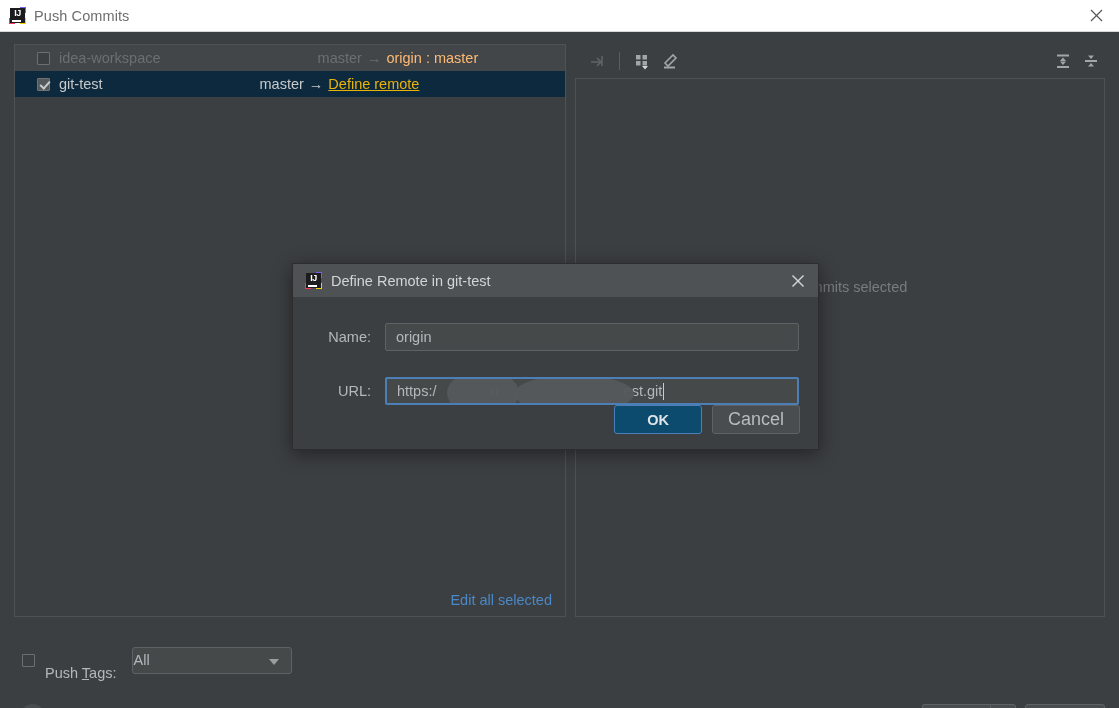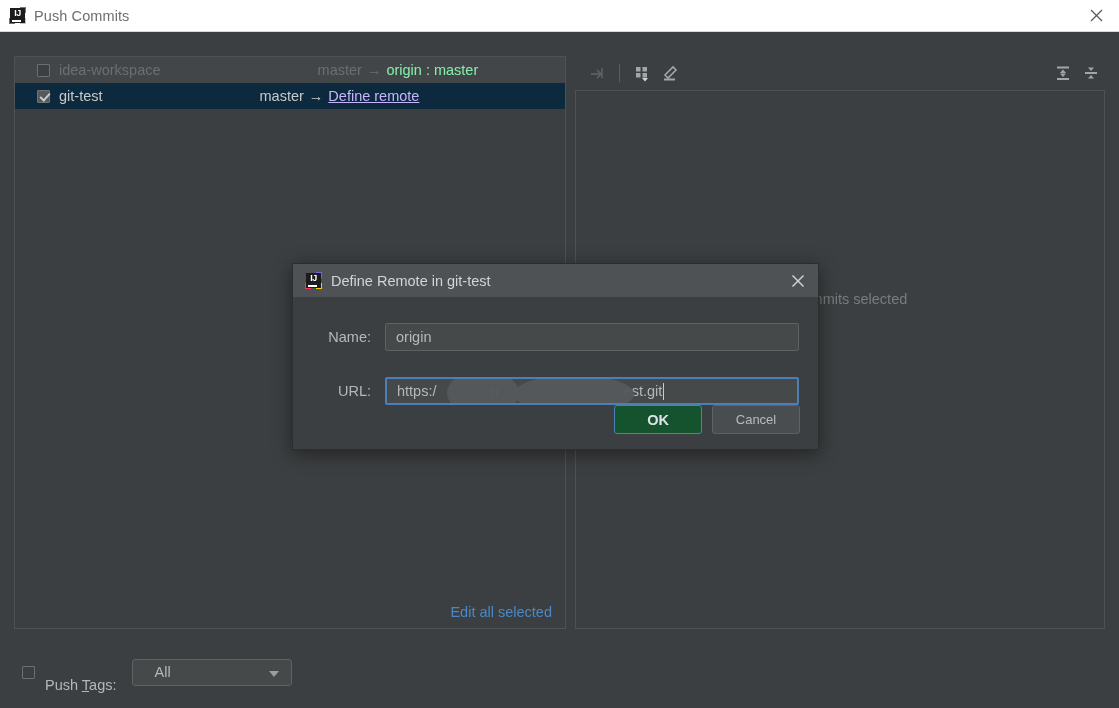--- a/index.html
+++ b/index.html
@@ -69,21 +69,21 @@
   .titlebar-close {
     position: absolute; right: 0; top: 0;
     width: 46px; height: 31px;
     display: flex; align-items: center; justify-content: center;
     cursor: pointer;
   }
   .titlebar-close svg { display: block; }
 
   
   .content {
-    position: absolute; left: 0; top: 44px;
+    position: absolute; left: 0; top: 32px;
     width: 1119px; height: 500px;
     background: #3c3f41;
   }
 
   
   .left-panel {
     position: absolute; left: 14px; top: 12px;
     width: 552px; height: 573px;
     background: #3c3f41;
     border: 1px solid #4f5254;
@@ -124,25 +124,25 @@
     width: 4px; height: 8px;
     border: solid #c9cccd;
     border-width: 0 2px 2px 0;
     transform: rotate(42deg);
   }
   .repo-name { min-width: 0; }
   .tree-row .spacer-col { width: 157px; flex: 0 0 auto; }
   .branch-txt { }
   .arrow { margin: 0 5px; }
   .remote-link {
-    color: #c4b5fd;
+    color: #eab308;
     text-decoration: underline;
     cursor: pointer;
   }
-  .dim .remote-txt { color: #86efac; }
+  .dim .remote-txt { color: #fdba74; }
 
   .edit-all {
     position: absolute;
     right: 13px; bottom: 8px;
     color: #4a88c7;
     font-size: 14.5px;
     cursor: pointer;
   }
 
   
@@ -212,21 +212,21 @@
     margin-right: 15px;
     margin-top: 26px;
   }
   .push-tags-label u { text-decoration: underline; }
   .combo {
     width: 160px; height: 27px;
     background: #45494a;
     border: 1px solid #5e6264;
     border-radius: 3px;
     display: flex; align-items: center;
-    padding-left: 22px;
+    padding-left: 1px;
     font-size: 14.5px;
     color: #b4b8ba;
     position: relative;
     cursor: pointer;
   }
   .combo .caret {
     position: absolute; right: 12px; top: 11px;
     width: 0; height: 0;
     border-left: 5px solid transparent;
     border-right: 5px solid transparent;
@@ -356,37 +356,37 @@
     opacity: 0.97;
     border-radius: 50%;
   }
   .dlg-buttons {
     position: absolute;
     right: 18px; bottom: 16px;
     display: flex; align-items: center;
   }
   .btn-ok {
     width: 88px; height: 29px;
-    background: #14532d;
+    background: #0c4a6e;
     border: 1px solid #4b7fb5;
     border-radius: 3px;
     color: #dfe4e6;
     font-size: 14.5px; font-weight: bold;
     display: flex; align-items: center; justify-content: center;
     cursor: pointer;
     margin-right: 10px;
     margin-left: 7px;
   }
   .btn-cancel {
     width: 88px; height: 29px;
     background: #4a4d4f;
     border: 1px solid #5e6264;
     border-radius: 3px;
     color: #b8bbbd;
-    font-size: 13px;
+    font-size: 18px;
     display: flex; align-items: center; justify-content: center;
     cursor: pointer;
   }
 </style>
 </head>
 <body>
 
 <div class="titlebar">
   <span class="titlebar-icon">
     <span class="ij-logo">

